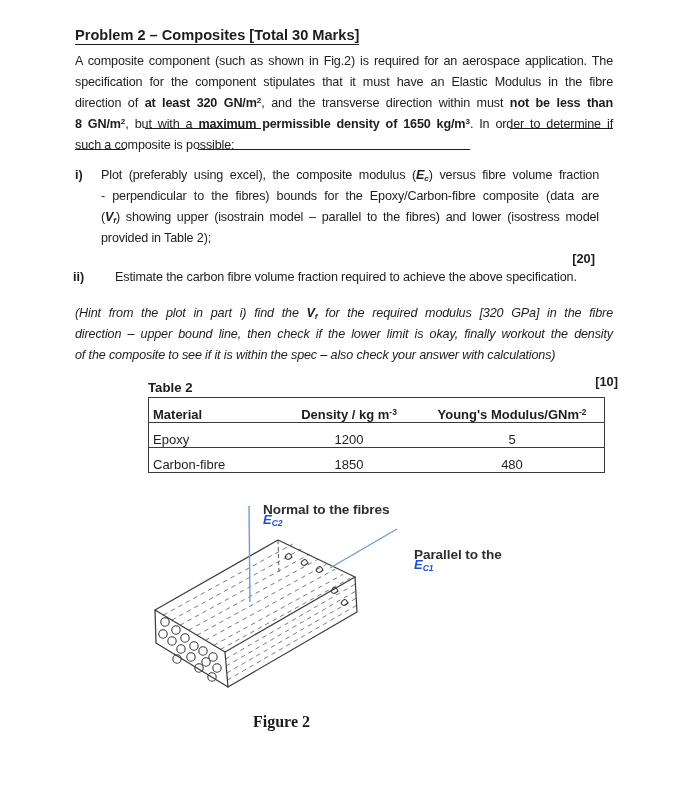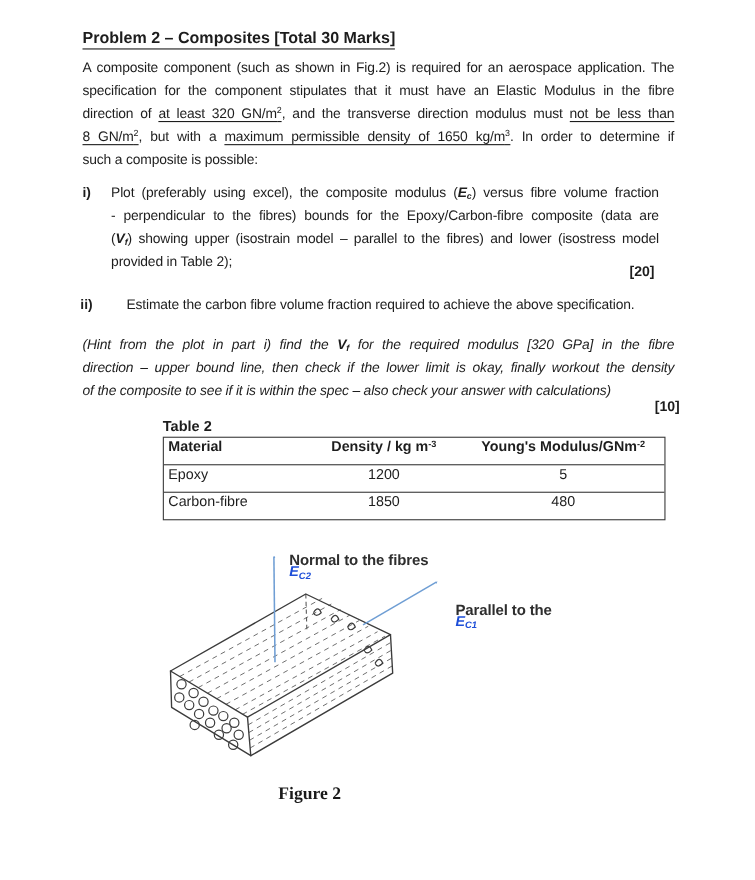--- a/index.html
+++ b/index.html
@@ -9,41 +9,41 @@
     background:#ffffff;
     font-family:"Liberation Sans",sans-serif;
     color:#1d1d1d;
     overflow:hidden;
   }
   .abs{position:absolute;}
   
   .tblock{font-size:12.6px;letter-spacing:-0.15px;}
   .tline{height:21px;line-height:21px;white-space:nowrap;}
   .tline.just{text-align:justify;text-align-last:justify;}
-  .u{border-bottom:1.3px solid currentColor;padding-bottom:0;}
+  .u{border-bottom:1.3px solid currentColor;padding-bottom:18px;font-weight:bold;}
   .b{font-weight:bold;}
   .i{font-style:italic;}
   .bi{font-weight:bold;font-style:italic;}
   .sup{font-size:0.64em;position:relative;top:-0.45em;letter-spacing:0;}
   .sub{font-size:0.64em;position:relative;top:0.24em;letter-spacing:0;}
   
   .doc-title{
     font-size:14.6px;font-weight:bold;
     border-bottom:1.5px solid #1d1d1d;padding-bottom:1px;
     display:inline-block;white-space:nowrap;
   }
   .item-label{font-weight:bold;font-size:12.6px;line-height:21px;}
-  .marks{font-weight:bold;font-size:12.8px;}
+  .marks{font-weight:bold;font-size:12.8px;margin-top:12px;}
   
   .table-label{font-weight:bold;font-size:13.2px;}
   .dtable{
     width:455px;border:1.6px solid #3a3a3a;
     font-size:13px;background:#fff;
   }
-  .trow{display:flex;align-items:flex-start;height:24px;border-top:1px solid #3a3a3a;}
+  .trow{display:flex;align-items:flex-end;height:24px;border-top:1px solid #3a3a3a;}
   .trow.head{height:24px;font-weight:bold;border-top:none;}
   .tcell{white-space:nowrap;}
   .tcell.c1{width:125px;padding-left:4px;text-align:left;}
   .tcell.c2{width:142px;text-align:center;}
   .tcell.c3{flex:1;text-align:center;}
   
   .fig-axis-label{font-size:13px;font-weight:bold;font-style:italic;color:#1d4ed8;margin-top:32px;}
   .fig-axis-label .sub{font-size:0.66em;top:0.28em;}
   .fig-caption-text{font-size:13.6px;font-weight:600;color:#2e2e2e;letter-spacing:-0.1px;}
   .fig-title{
@@ -62,21 +62,21 @@
 
 <div class="page">
 
   <div class="abs" style="left:75px;top:26px;">
     <span class="doc-title">Problem 2 – Composites [Total 30 Marks]</span>
   </div>
 
   <div class="abs tblock" style="left:75px;top:51px;width:538px;">
       <div class="tline just"><span>A composite component (such as shown in Fig.2) is required for an aerospace application. The</span></div>
       <div class="tline just"><span>specification for the component stipulates that it must have an Elastic Modulus in the fibre</span></div>
-      <div class="tline just"><span>direction of </span><span class="u">at least 320 GN/m</span><span class="u"><span class="sup">2</span></span><span>, and the transverse direction modulus must </span><span class="u">not be less than</span></div>
+      <div class="tline just"><span>direction of </span><span class="u">at least 320 GN/m</span><span class="u"><span class="sup">2</span></span><span>, and the transverse direction within must </span><span class="u">not be less than</span></div>
       <div class="tline just"><span class="u">8 GN/m</span><span class="u"><span class="sup">2</span></span><span>, but with a </span><span class="u">maximum permissible density of 1650 kg/m</span><span class="u"><span class="sup">3</span></span><span>. In order to determine if</span></div>
       <div class="tline"><span>such a composite is possible:</span></div>
     </div>
 
   <div class="abs item-label" style="left:75px;top:165px;">i)</div>
   <div class="abs tblock" style="left:101px;top:165px;width:498px;">
       <div class="tline just"><span>Plot (preferably using excel), the composite modulus (</span><span class="bi">E</span><span class="bi"><span class="sub">c</span></span><span>) versus fibre volume fraction</span></div>
       <div class="tline just"><span>- perpendicular to the fibres) bounds for the Epoxy/Carbon-fibre composite (data are</span></div>
       <div class="tline just"><span>(</span><span class="bi">V</span><span class="bi"><span class="sub">f</span></span><span>) showing upper (isostrain model – parallel to the fibres) and lower (isostress model</span></div>
       <div class="tline"><span>provided in Table 2);</span></div>

